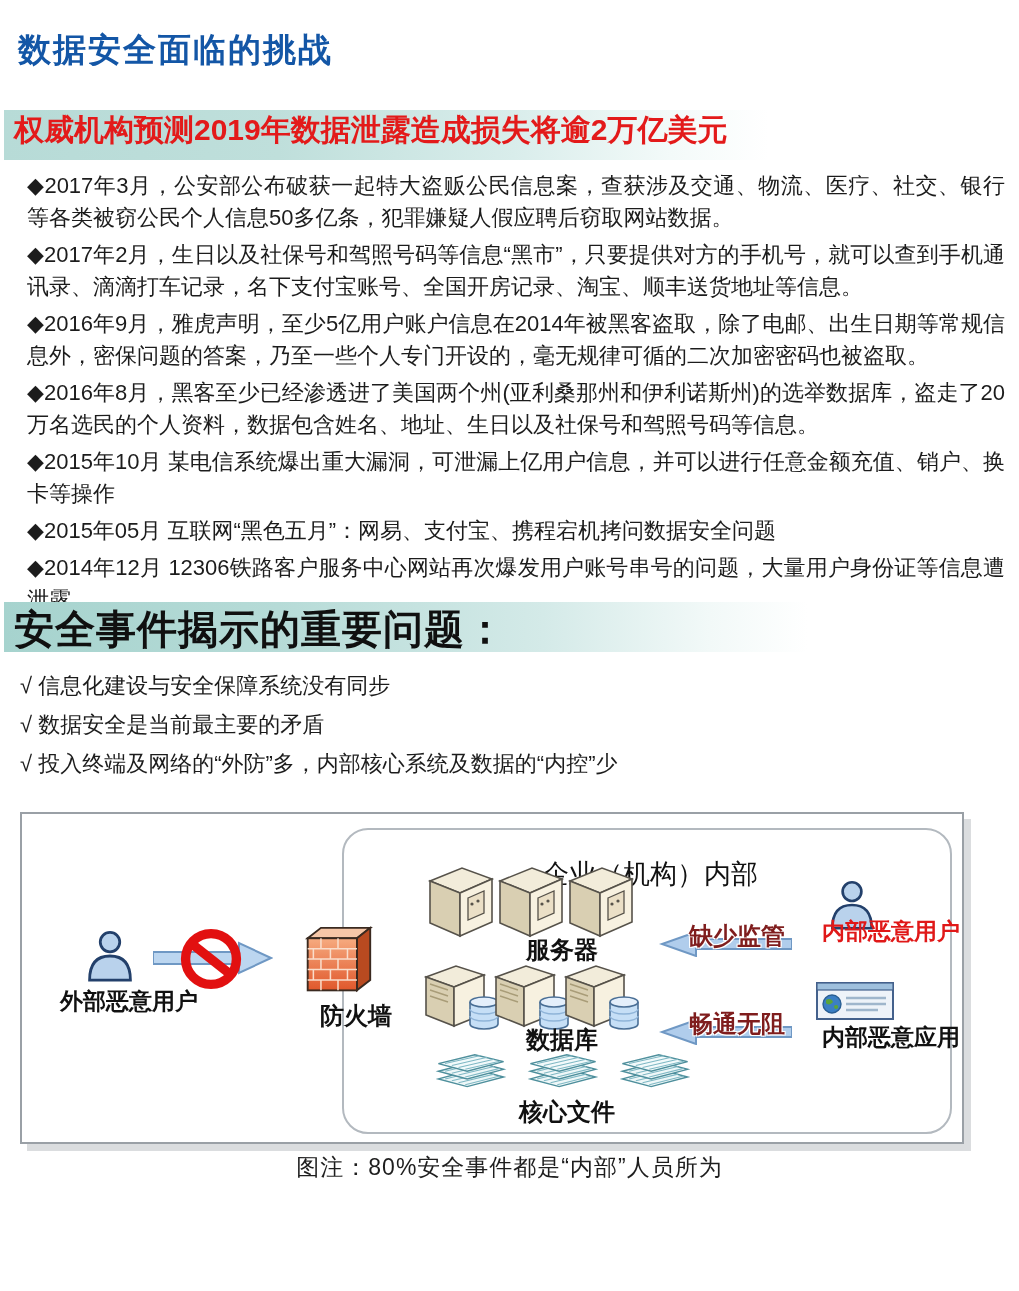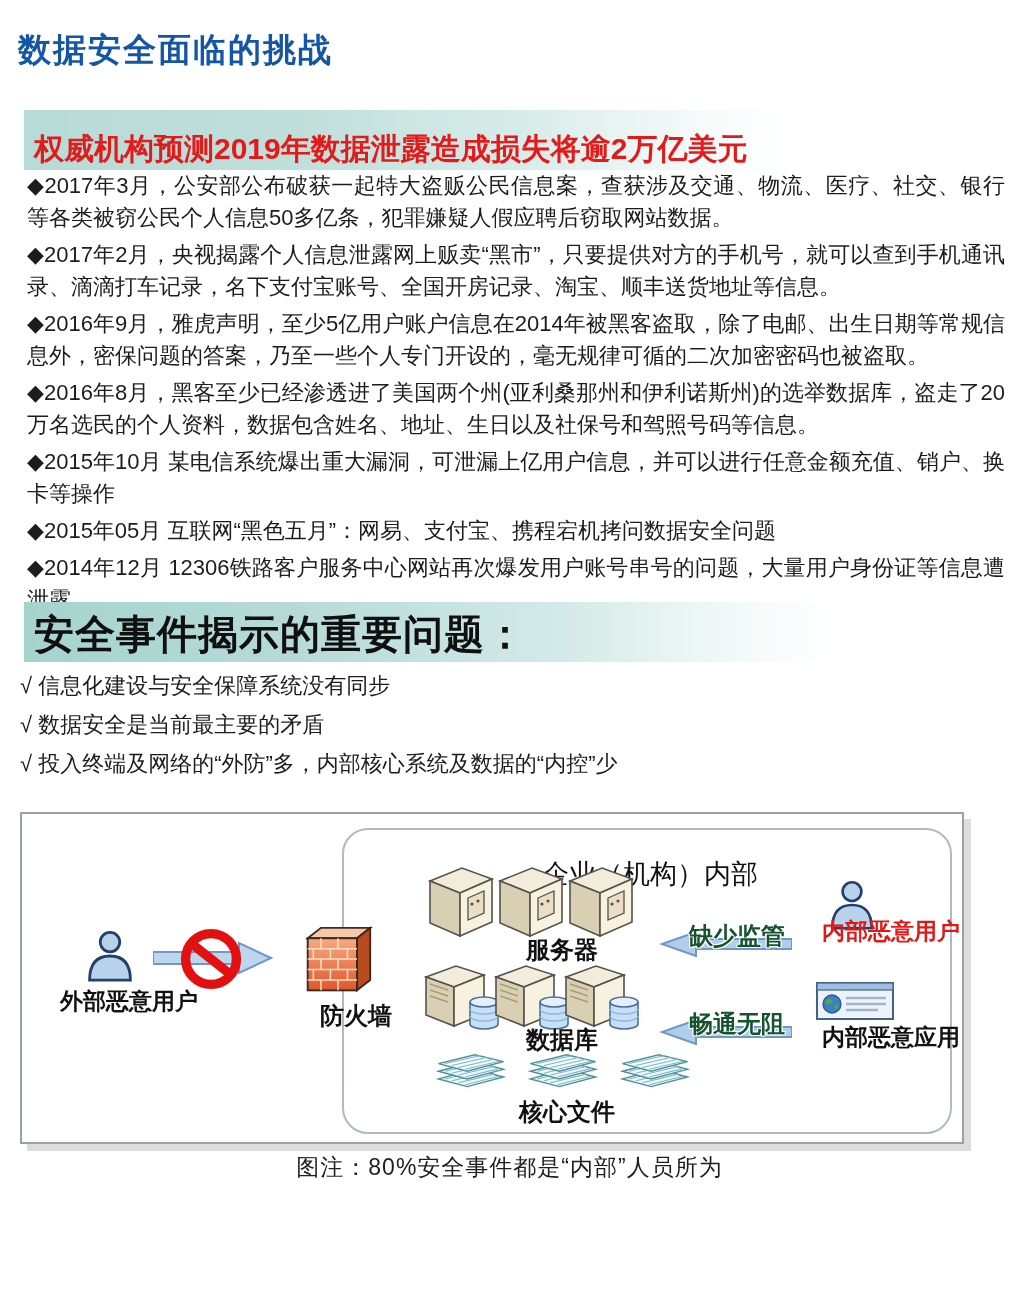--- a/index.html
+++ b/index.html
@@ -4,41 +4,41 @@
 <style>
   html,body{margin:0;padding:0;background:#fff;}
   .page{
     position:relative;width:1019px;height:1291px;background:#ffffff;overflow:hidden;
     font-family:"Liberation Sans","DejaVu Sans",sans-serif;color:#1c1c1c;
   }
   .page-title{
     position:absolute;left:18px;top:28px;font-size:33px;font-weight:bold;
     color:#1356a6;letter-spacing:2px;white-space:nowrap;
   }
-  .band{position:absolute;left:24px;width:980px;height:60px;display:flex;align-items:flex-end;}
+  .band{position:absolute;left:4px;width:980px;height:50px;display:flex;align-items:flex-start;}
   .band-1{top:110px;background:linear-gradient(90deg,#b7dbd7 0%,#bfdfdb 28%,#d9edeb 52%,#f3faf9 68%,#ffffff 78%);}
   .band-2{top:602px;background:linear-gradient(90deg,#a6d3ce 0%,#b6dbd7 28%,#d4eae8 55%,#f2f9f8 72%,#ffffff 82%);}
   .band-1 .band-text{font-size:30px;font-weight:bold;color:#e31a1a;padding-left:10px;white-space:nowrap;}
   .band-2 .band-text{font-size:40px;font-weight:bold;color:#101010;padding-left:10px;letter-spacing:1px;white-space:nowrap;}
   .incidents{position:absolute;left:20px;top:170px;width:978px;font-size:22px;line-height:32px;text-align:justify;margin-left:7px;}
   .incidents p{margin:0 0 5px 0;}
   .issues{position:absolute;left:20px;top:666px;width:940px;font-size:22px;line-height:39px;}
   .issues div{white-space:nowrap;}
   
   .diagram{position:absolute;left:20px;top:810px;width:978px;height:335px;}
   .outer-box{position:absolute;left:0;top:2px;width:940px;height:328px;background:#fff;
     border:2px solid #9aa0a6;box-shadow:7px 7px 0 rgba(175,180,185,.45);}
   .inner-box{position:absolute;left:322px;top:18px;width:606px;height:302px;background:#fff;
     border:2px solid #b3b9bf;border-radius:26px;}
   .dg{position:absolute;}
   .dg-label{position:absolute;font-size:23px;font-weight:bold;color:#111;text-align:right;white-space:nowrap;}
   .dg-label.red{color:#e01818;}
   .inner-title{position:absolute;left:505px;top:46px;width:250px;text-align:center;
     font-family:"Liberation Serif","DejaVu Serif",serif;font-size:27px;color:#111;white-space:nowrap;}
-  .arrow-label{position:absolute;font-size:24px;font-weight:bold;color:#14532d;text-align:center;white-space:nowrap;
+  .arrow-label{position:absolute;font-size:24px;font-weight:bold;color:#7f1d1d;text-align:center;white-space:nowrap;
     text-shadow:-1px -1px 0 #fff,1px -1px 0 #fff,-1px 1px 0 #fff,1px 1px 0 #fff;}
   .caption{position:absolute;left:0;top:1152px;width:1019px;text-align:center;
     font-size:23px;color:#1e1e1e;letter-spacing:1px;}
   svg{display:block;}
   .defs{position:absolute;width:0;height:0;overflow:hidden;}
 </style>
 </head>
 <body>
 
 <svg class="defs" aria-hidden="true">
@@ -88,21 +88,21 @@
 <div class="page">
 
   <div class="page-title">数据安全面临的挑战</div>
 
   <div class="band band-1">
     <span class="band-text">权威机构预测2019年数据泄露造成损失将逾2万亿美元</span>
   </div>
 
   <div class="incidents">
     <p>◆2017年3月，公安部公布破获一起特大盗贩公民信息案，查获涉及交通、物流、医疗、社交、银行等各类被窃公民个人信息50多亿条，犯罪嫌疑人假应聘后窃取网站数据。</p>
-    <p>◆2017年2月，央视揭露个人信息泄露网上贩卖“黑市”，只要提供对方的手机号，就可以查到手机通讯录、滴滴打车记录，名下支付宝账号、全国开房记录、淘宝、顺丰送货地址等信息。</p>
+    <p>◆2017年2月，生日以及社保号和驾照号码等信息“黑市”，只要提供对方的手机号，就可以查到手机通讯录、滴滴打车记录，名下支付宝账号、全国开房记录、淘宝、顺丰送货地址等信息。</p>
     <p>◆2016年9月，雅虎声明，至少5亿用户账户信息在2014年被黑客盗取，除了电邮、出生日期等常规信息外，密保问题的答案，乃至一些个人专门开设的，毫无规律可循的二次加密密码也被盗取。</p>
     <p>◆2016年8月，黑客至少已经渗透进了美国两个州(亚利桑那州和伊利诺斯州)的选举数据库，盗走了20万名选民的个人资料，数据包含姓名、地址、生日以及社保号和驾照号码等信息。</p>
     <p>◆2015年10月  某电信系统爆出重大漏洞，可泄漏上亿用户信息，并可以进行任意金额充值、销户、换卡等操作</p>
     <p>◆2015年05月  互联网“黑色五月”：网易、支付宝、携程宕机拷问数据安全问题</p>
     <p>◆2014年12月  12306铁路客户服务中心网站再次爆发用户账号串号的问题，大量用户身份证等信息遭泄露</p>
     <p>……</p>
   </div>
 
   <div class="band band-2">
     <span class="band-text">安全事件揭示的重要问题：</span>

